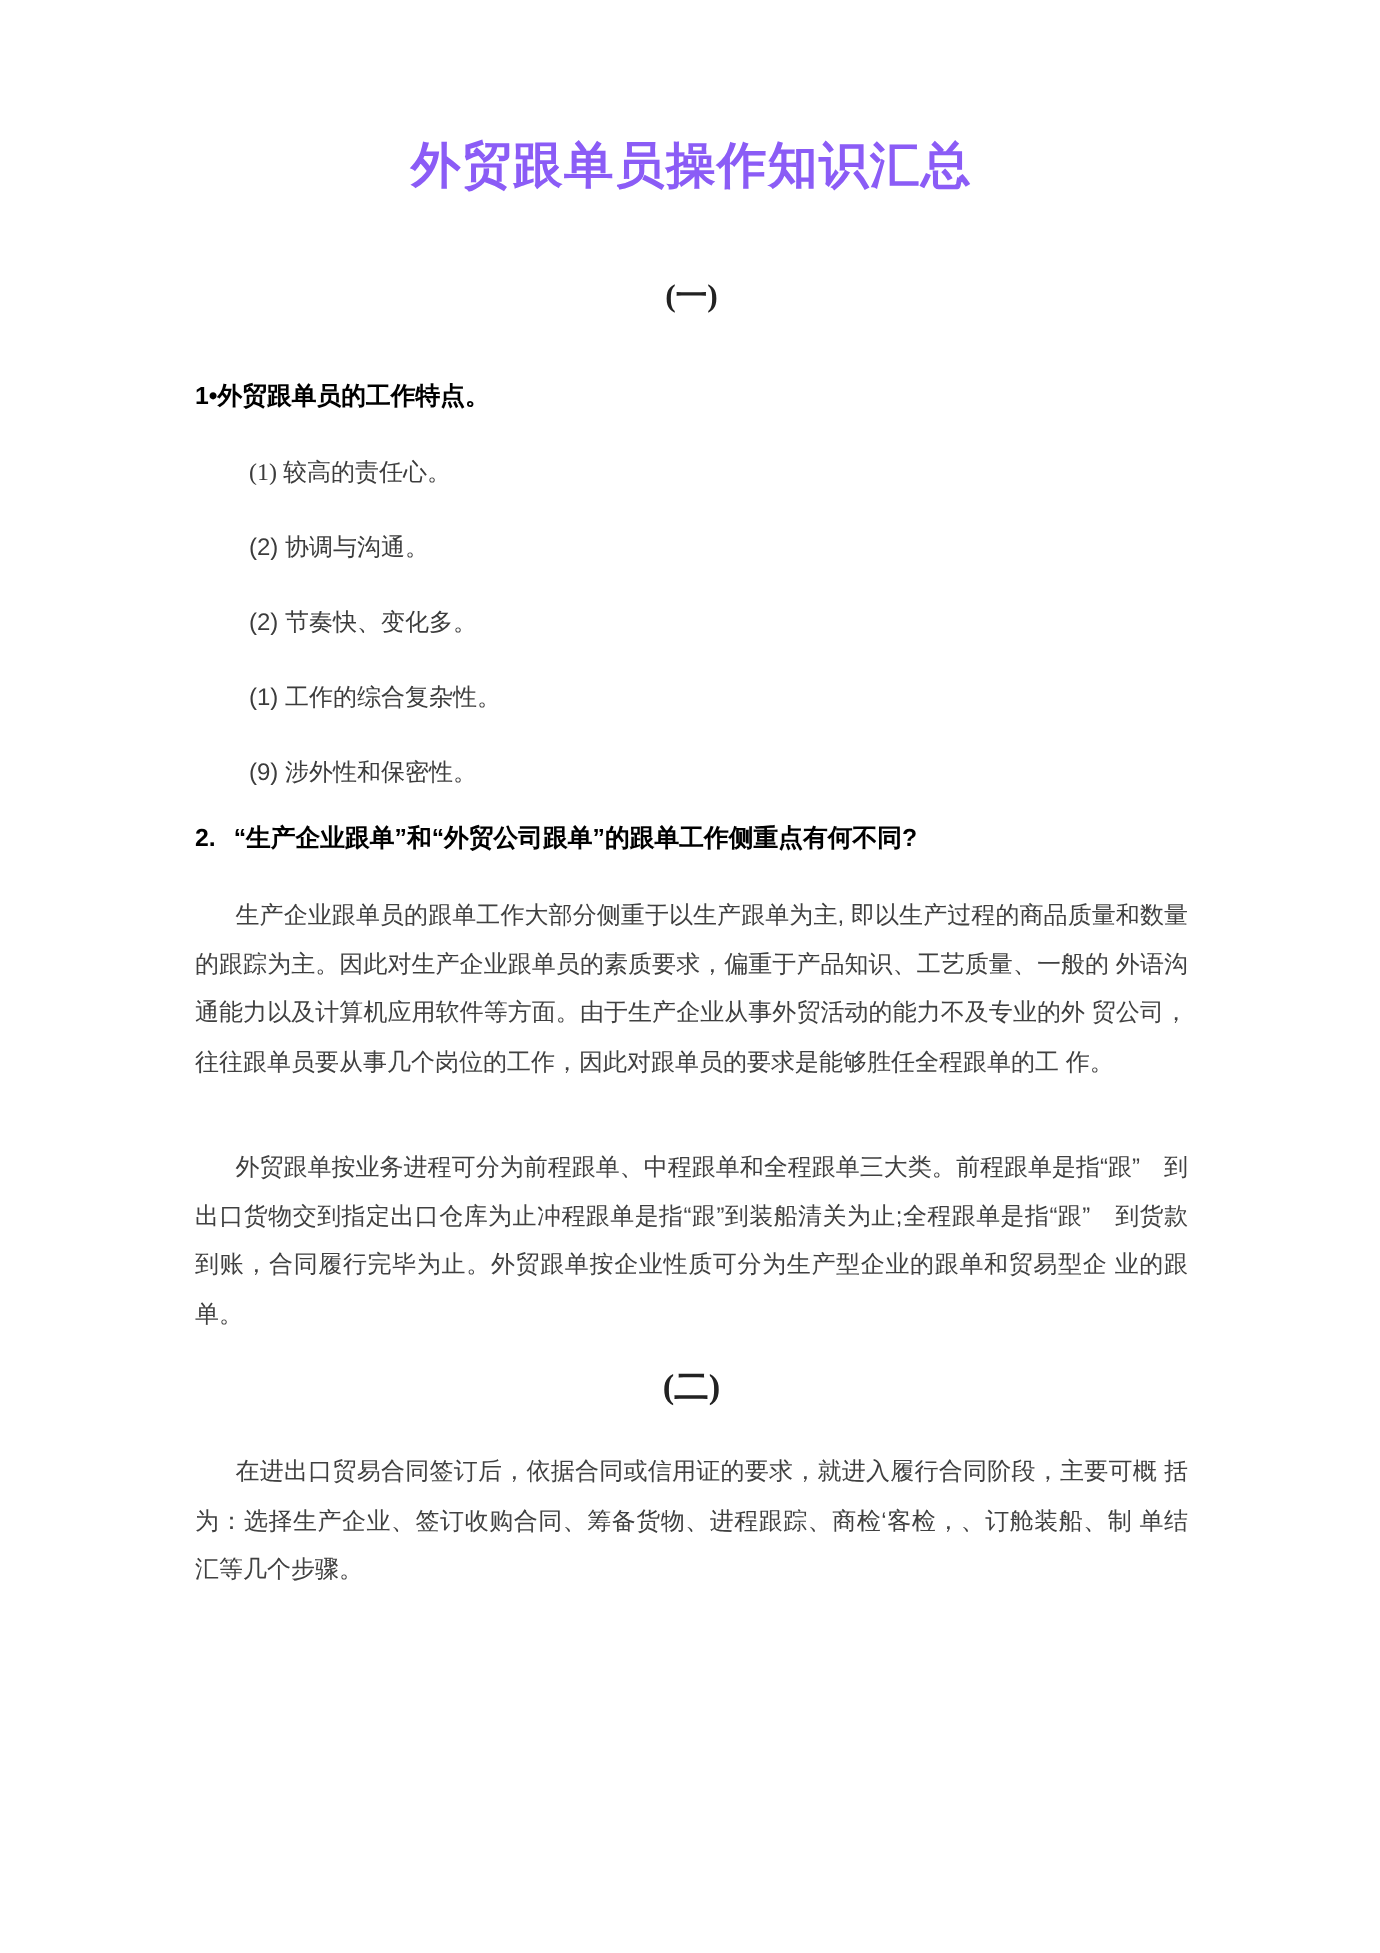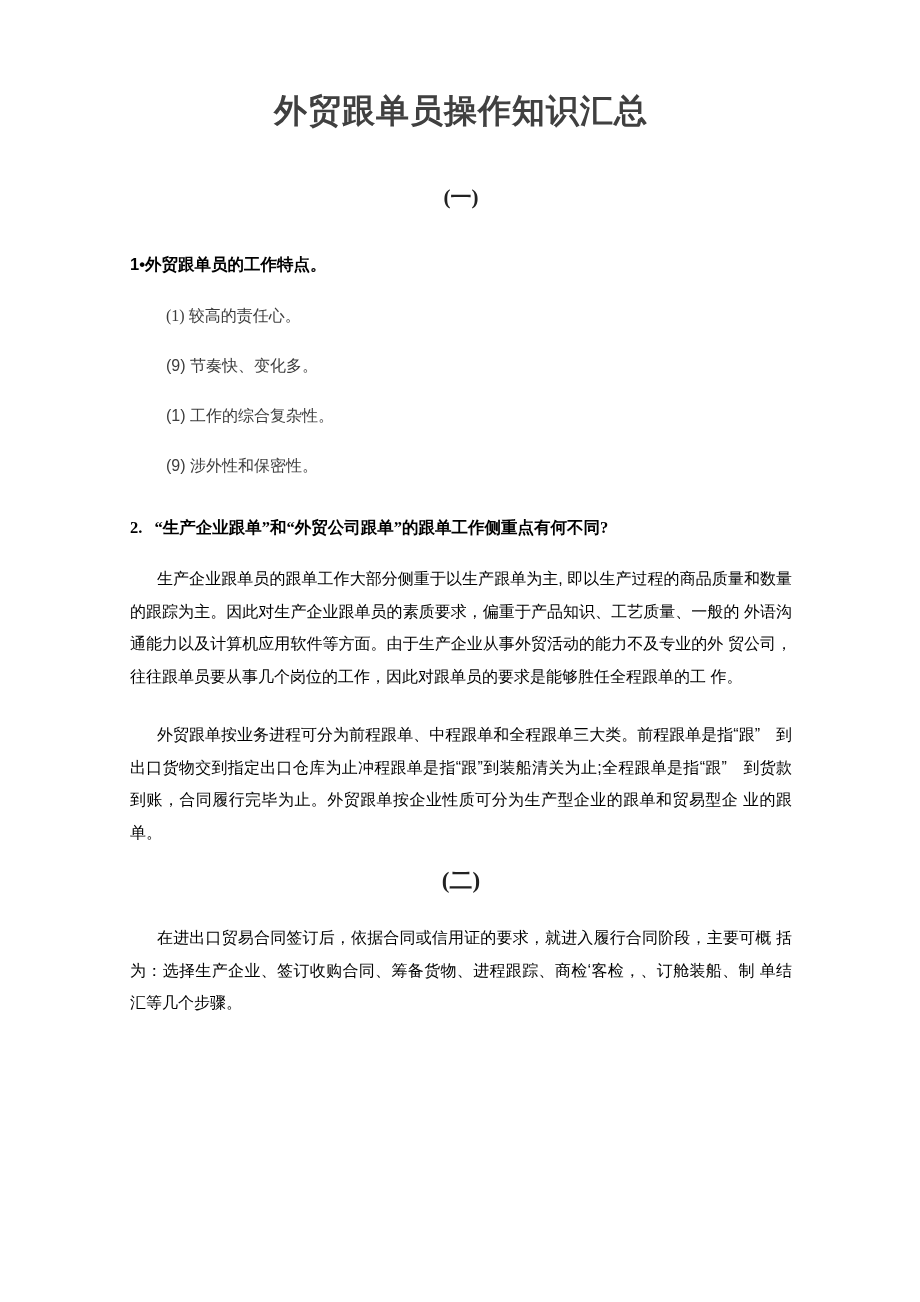--- a/index.html
+++ b/index.html
@@ -21,21 +21,21 @@
     padding: 0 128px 0 130px;
     background: #ffffff;
   }
   .title {
     margin: 90px 0 0 0;
     font-family: "Liberation Serif", serif;
     font-weight: 700;
     font-size: 33px;
     line-height: 42px;
     text-align: center;
-    color: #404040;
+    color: #8b5cf6;
     letter-spacing: 1px;
   }
   .sec-head {
     margin-top: 50px;
     font-family: "Liberation Serif", serif;
     font-weight: 700;
     font-size: 21px;
     line-height: 30px;
     text-align: center;
     color: #222222;
@@ -49,22 +49,21 @@
     margin-top: 23px;
     font-weight: 700;
     font-size: 16.5px;
     line-height: 21px;
     color: #000000;
   }
   .question.first {
     margin-top: 42px;
   }
   .question.after-items {
-    margin-top: 41px;
-    font-family: Liberation Serif, serif;
+    margin-top: 23px;
   }
   .question.after-para {
     margin-top: 14px;
   }
   .question.part2 {
     margin-top: 40px;
   }
   .qnum { display: inline-block; }
   .qnum.gap-sm { margin-right: 12px; }
   .qnum.gap-lg { margin-right: 28px; }
@@ -74,37 +73,38 @@
     font-size: 16px;
     line-height: 21px;
   }
   .list-item.first { margin-top: 30px; font-family: Liberation Serif, serif; }
   .para {
     margin: 25px 0 0 0;
     font-size: 16px;
     line-height: 32.5px;
     text-align: justify;
     text-indent: 27px;
-    color: #000000;
+    color: #404040;
   }
-  .para.tight { margin-top: 26px; }
+  .para.tight { margin-top: 38px; }
 </style>
 </head>
 <body>
 
 <div class="page">
 
   <h1 class="title">外贸跟单员操作知识汇总</h1>
 
   <div class="sec-head">(一)</div>
 
   <div class="question first"><span class="qnum">1•</span><span>外贸跟单员的工作特点。</span></div>
 
   <div class="list-item first">(1) 较高的责任心。</div>
-  <div class="list-item">(9) 节奏快、变化多。</div>
+  <div class="list-item">(2) 协调与沟通。</div>
+  <div class="list-item">(2) 节奏快、变化多。</div>
   <div class="list-item">(1) 工作的综合复杂性。</div>
   <div class="list-item">(9) 涉外性和保密性。</div>
 
   <div class="question after-items"><span class="qnum gap-sm">2.</span><span>“生产企业跟单”和“外贸公司跟单”的跟单工作侧重点有何不同?</span></div>
 
   <p class="para">生产企业跟单员的跟单工作大部分侧重于以生产跟单为主, 即以生产过程的商品质量和数量的跟踪为主。因此对生产企业跟单员的素质要求，偏重于产品知识、工艺质量、一般的 外语沟通能力以及计算机应用软件等方面。由于生产企业从事外贸活动的能力不及专业的外 贸公司，往往跟单员要从事几个岗位的工作，因此对跟单员的要求是能够胜任全程跟单的工 作。</p>
 
 
   <p class="para tight">外贸跟单按业务进程可分为前程跟单、中程跟单和全程跟单三大类。前程跟单是指“跟”　到出口货物交到指定出口仓库为止冲程跟单是指“跟”到装船清关为止;全程跟单是指“跟”　到货款到账，合同履行完毕为止。外贸跟单按企业性质可分为生产型企业的跟单和贸易型企 业的跟单。</p>
 

